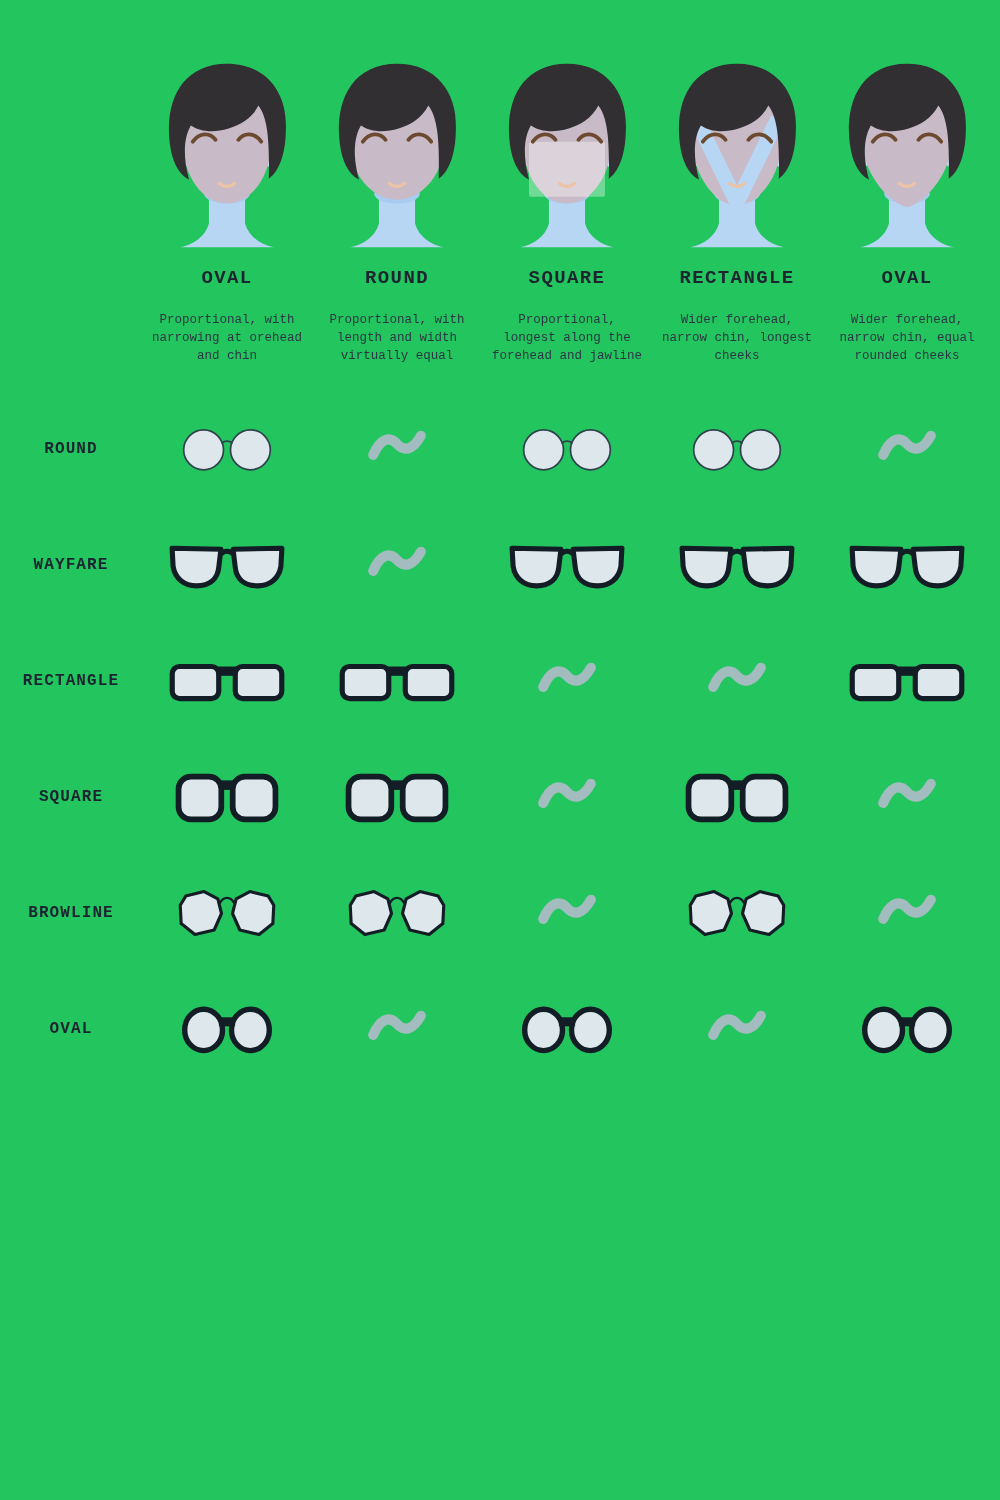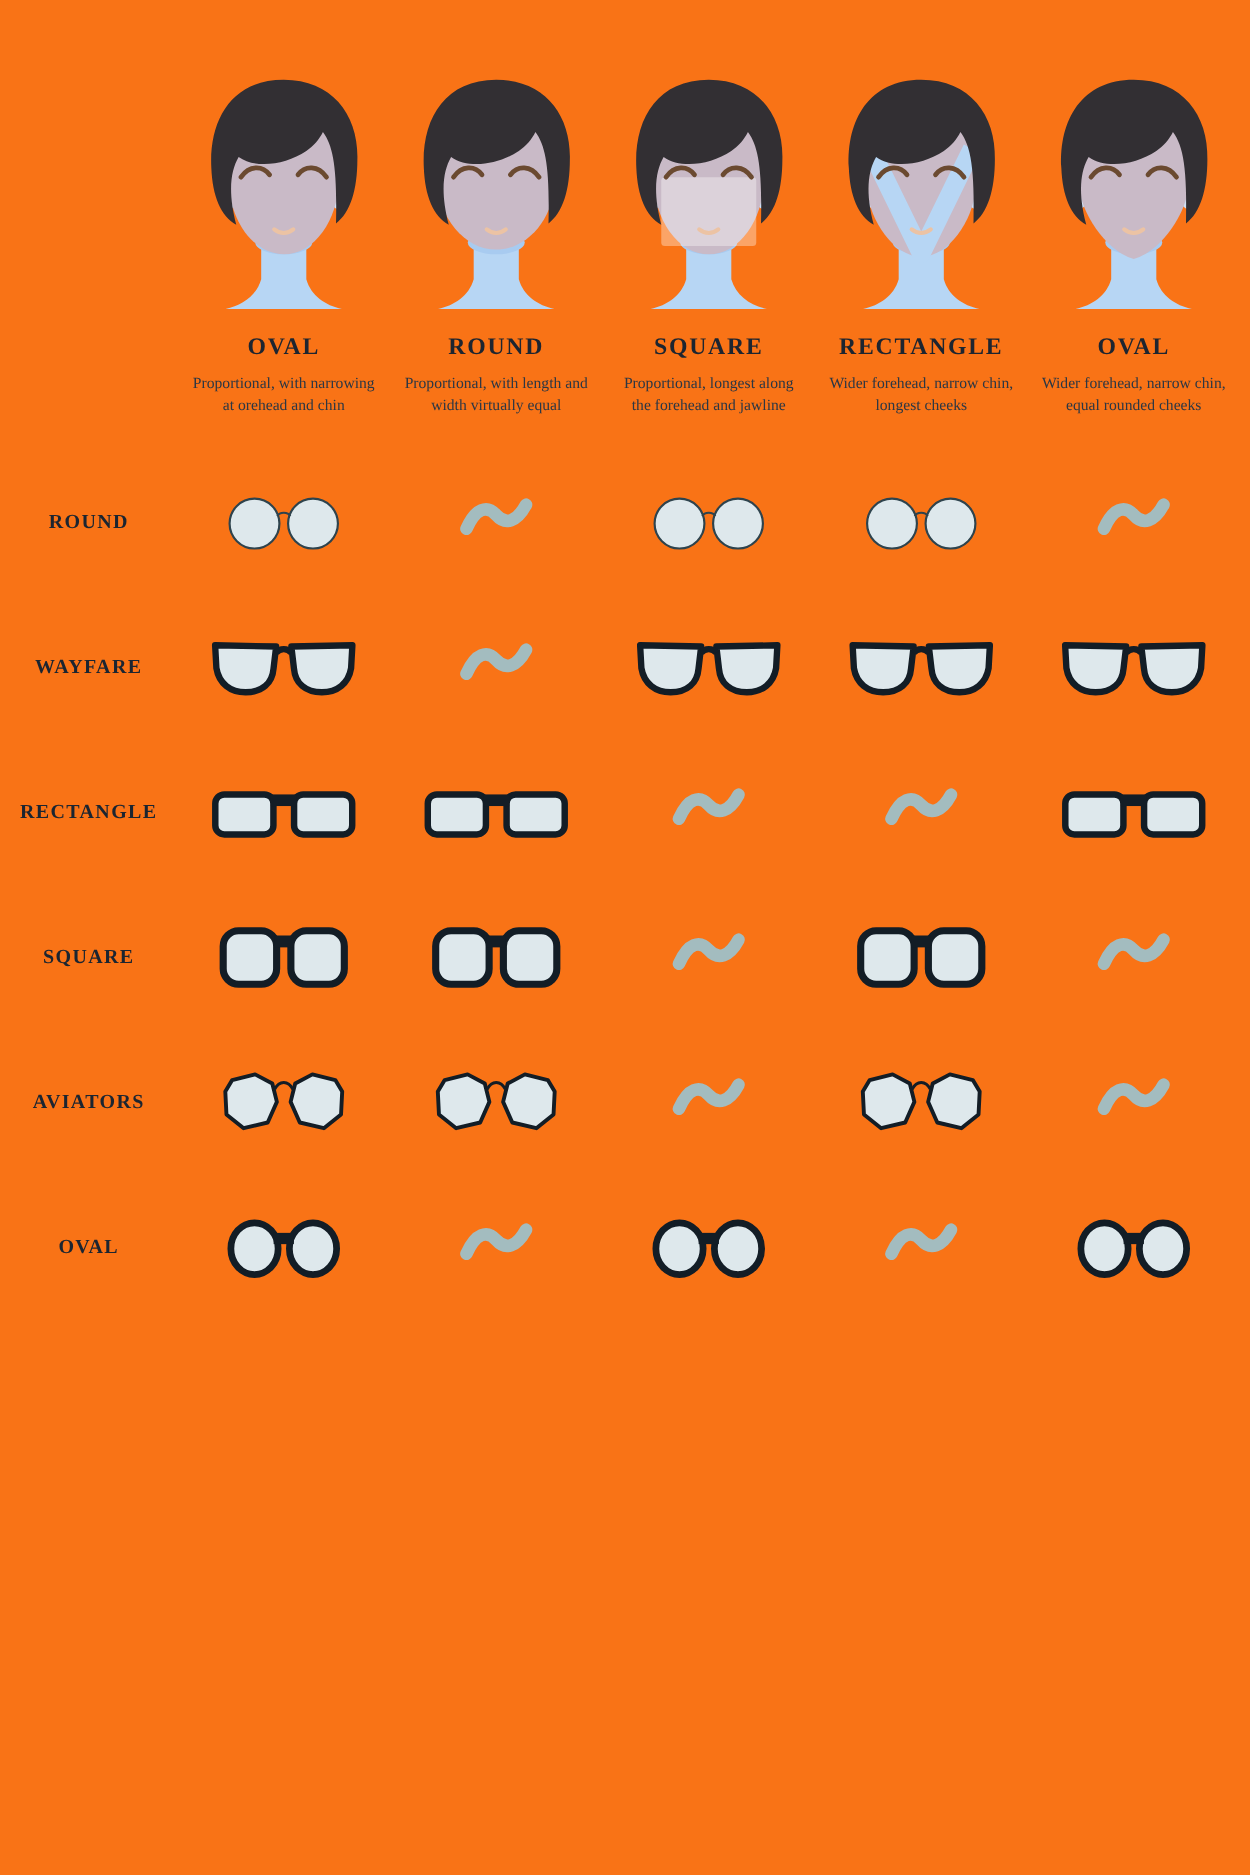--- a/index.html
+++ b/index.html
@@ -1,38 +1,38 @@
 <!DOCTYPE html>
 <html><head>
 <meta charset="utf-8">
 <style>
   * { margin:0; padding:0; box-sizing:border-box; }
   html,body { background:#ecf2fb; }
   .page {
     position:relative;
     width:1000px; height:1500px;
-    background:#f97316;
-    font-family:Liberation Serif, serif;
+    background:#22c55e;
+    font-family:Liberation Mono, monospace;
     overflow:hidden;
   }
   
   .header {
     display:grid;
     grid-template-columns:142px repeat(5,1fr);
     padding:60px 8px 0 0;
   }
   .face-cell { text-align:center; }
   .face-svg { width:162px; height:190px; display:inline-block; }
   .face-name {
     font-size:19px; font-weight:bold; color:#1d2530;
     letter-spacing:1.4px; margin-top:12px;
   }
   .face-desc {
     font-size:12.5px; color:#2c3744; line-height:1.42;
-    margin:9px auto 0 auto; max-width:152px;
+    margin:23px auto 0 auto; max-width:152px;
   }
   
   .grid { margin-top:26px; }
   .row {
     display:grid;
     grid-template-columns:142px repeat(5,1fr);
     align-items:center;
     height:116px;
     padding-right:8px;
   }
@@ -327,21 +327,21 @@
             <svg viewBox="0 0 120 60" data-icon="g-square">
               <use href="#g-square"></use>
             </svg>
           </div><div class="cell">
             <svg viewBox="0 0 120 60" data-icon="tilde">
               <use href="#tilde"></use>
             </svg>
           </div></div>
     </div>
     <div class="row">
-      <div class="row-label">AVIATORS</div>
+      <div class="row-label">BROWLINE</div>
       <div class="cells"><div class="cell">
             <svg viewBox="0 0 120 60" data-icon="g-geometric">
               <use href="#g-geometric"></use>
             </svg>
           </div><div class="cell">
             <svg viewBox="0 0 120 60" data-icon="g-geometric">
               <use href="#g-geometric"></use>
             </svg>
           </div><div class="cell">
             <svg viewBox="0 0 120 60" data-icon="tilde">

